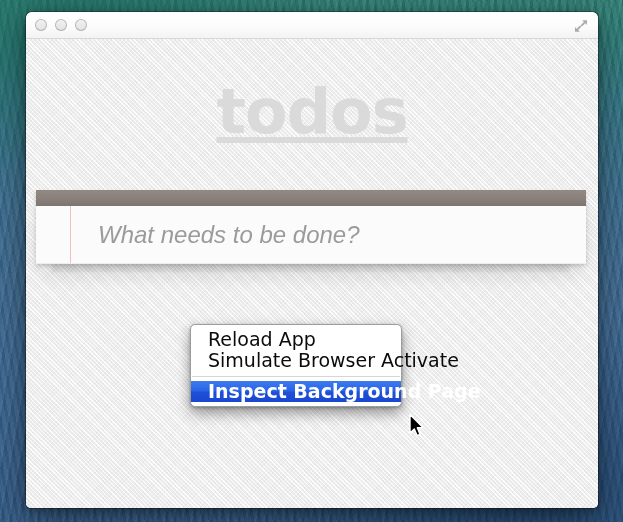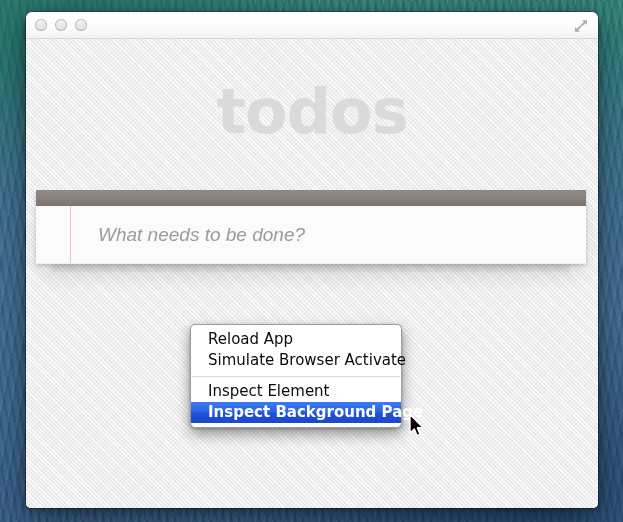--- a/index.html
+++ b/index.html
@@ -132,20 +132,21 @@
     margin: 0;
     padding-top: 42px;
     text-align: center;
     font-family: "DejaVu Sans", sans-serif;
     font-size: 62px;
     font-weight: 700;
     line-height: 1;
     color: #dadada;
     letter-spacing: -1px;
     text-rendering: optimizeLegibility;
+    text-decoration: underline;
   }
 
   
   #new-todo-card {
     position: absolute;
     left: 10px;
     top: 151px;
     width: 550px;
     background: #fdfdfd;
     box-shadow:
@@ -175,21 +176,21 @@
   #new-todo-input {
     position: absolute;
     left: 60px;
     right: 10px;
     top: 0;
     bottom: 0;
     border: 0;
     outline: 0;
     background: transparent;
     font-family: "Liberation Sans", sans-serif;
-    font-size: 19px;
+    font-size: 24px;
     font-style: italic;
     font-weight: 300;
     color: #14532d;
   }
   #new-todo-input::placeholder {
     color: #9b9b9b;
     font-style: italic;
     opacity: 1;
   }
 
@@ -210,21 +211,21 @@
     position: absolute;
     left: 190px;
     top: 324px;
     width: 210px;
     padding: 4px 0 4px 0;
     background: #ffffff;
     border: 1px solid #9d9d9d;
     border-radius: 5px;
     box-shadow: 0 6px 14px rgba(0,0,0,0.40), 0 1px 3px rgba(0,0,0,0.25);
     font-family: "DejaVu Sans", sans-serif;
-    font-size: 15px;
+    font-size: 19px;
     color: #0b0b0b;
     z-index: 20;
   }
   .menu-item {
     padding: 1px 10px 2px 17px;
     line-height: 18px;
     white-space: nowrap;
   }
   .menu-item.selected {
     background: linear-gradient(180deg, #3d7bf0 0%, #2a63e6 48%, #1f50d8 52%, #1a48cf 100%);
@@ -288,21 +289,20 @@
 
       </section>
 
     </div>
   </div>
 
   <div id="context-menu">
     <div class="menu-item">Reload App</div>
     <div class="menu-item">Simulate Browser Activate</div>
     <div class="menu-separator"></div>
-    <div class="menu-item">Inspect Element</div>
     <div class="menu-item selected">Inspect Background Page</div>
   </div>
 
   <div id="mouse-cursor">
     <svg width="18" height="26" viewBox="0 0 18 26" aria-hidden="true">
       <path d="M2.0 1.5 L2.0 20.0 L6.3 15.9 L9.1 22.6 L12.0 21.3 L9.3 14.8 L15.0 14.6 Z" fill="#000000" stroke="#ffffff" stroke-width="1.4" stroke-linejoin="round"></path>
     </svg>
   </div>
 
 </div>

